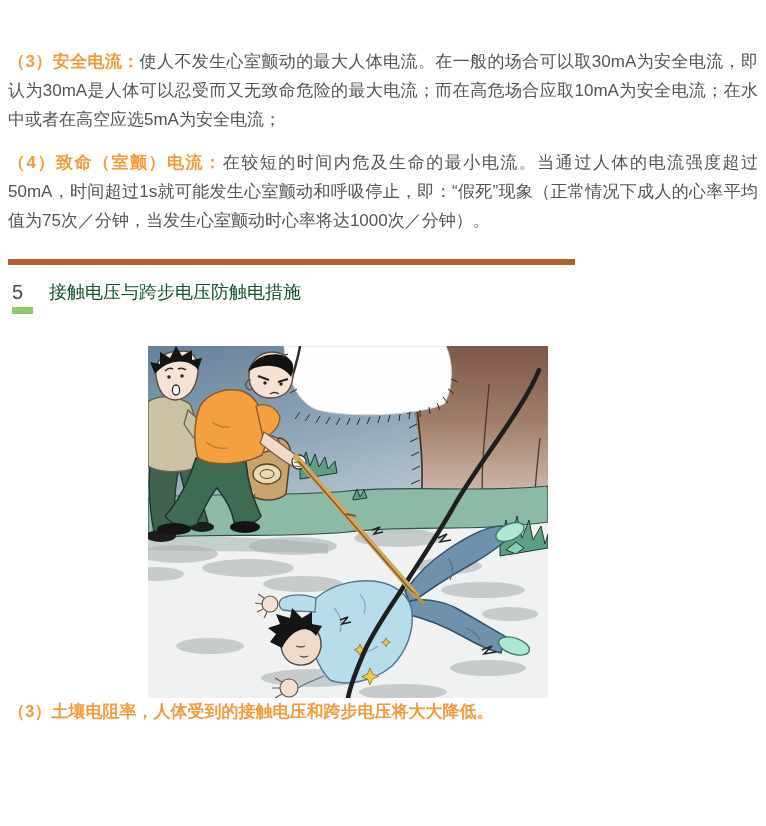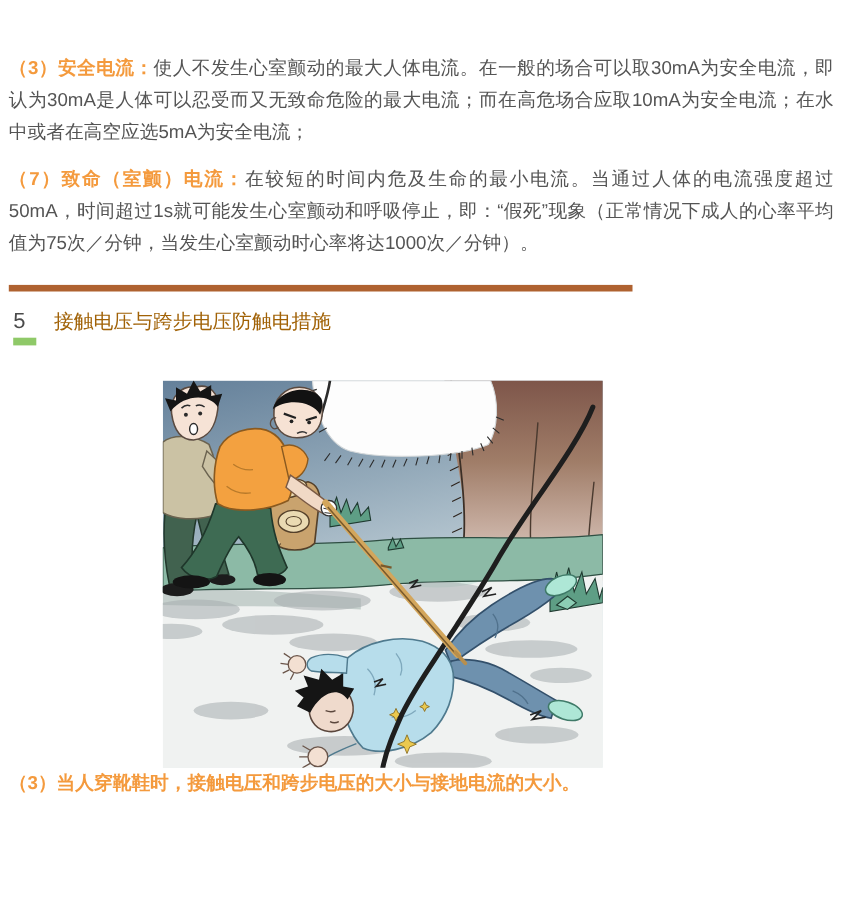--- a/index.html
+++ b/index.html
@@ -5,37 +5,37 @@
   html,body{margin:0;padding:0;background:#ffffff;}
   body{width:766px;font-family:"Liberation Sans","DejaVu Sans",sans-serif;}
   .page{width:750px;height:817px;padding:9px 8px 0 8px;overflow:hidden;position:relative;margin-top:38px;}
   p.para{margin:0 0 14px 0;font-size:17px;line-height:29px;color:#545454;text-align:justify;}
   p.para .lead{font-weight:bold;color:#F49A3D;}
   .divider{width:567px;height:6px;background:#AF6230;margin:24px 0 16px 0;}
   .section-head{display:flex;align-items:flex-start;margin:0 0 0 4px;}
   .sec-num-wrap{display:flex;flex-direction:column;align-items:flex-start;margin-right:16px;}
   .sec-num{font-size:20px;line-height:22px;color:#4A4A4A;}
   .green-bar{display:block;width:21px;height:7px;background:#8FC968;margin-top:4px;}
-  .sec-title{margin:0;font-size:18px;line-height:22px;font-weight:normal;color:#a16207;}
+  .sec-title{margin:0;font-size:18px;line-height:22px;font-weight:normal;color:#14532d;}
   figure.illustration{margin:32px 0 0 140px;width:400px;height:352px;}
   figure.illustration svg{display:block;}
   .bottom p.para{line-height:28px;}
   .b1{margin:18px 0 0 0;}
   .b2{margin:15px 0 0 0;}
   .b3{margin:10px 0 0 0;}
   p.para.em-orange, p.para.em-orange span{color:#F49A3D;font-weight:bold;}
 </style>
 </head>
 <body>
 
 <div class="page">
 
   <p class="para"><span class="lead">（3）安全电流：</span><span>使人不发生心室颤动的最大人体电流。在一般的场合可以取30mA为安全电流，即认为30mA是人体可以忍受而又无致命危险的最大电流；而在高危场合应取10mA为安全电流；在水中或者在高空应选5mA为安全电流；</span></p>
 
-  <p class="para"><span class="lead">（7）致命（室颤）电流：</span><span>在较短的时间内危及生命的最小电流。当通过人体的电流强度超过50mA，时间超过1s就可能发生心室颤动和呼吸停止，即：“假死”现象（正常情况下成人的心率平均值为75次／分钟，当发生心室颤动时心率将达1000次／分钟）。</span></p>
+  <p class="para"><span class="lead">（4）致命（室颤）电流：</span><span>在较短的时间内危及生命的最小电流。当通过人体的电流强度超过50mA，时间超过1s就可能发生心室颤动和呼吸停止，即：“假死”现象（正常情况下成人的心率平均值为75次／分钟，当发生心室颤动时心率将达1000次／分钟）。</span></p>
 
   <div class="divider"></div>
 
   <div class="section-head">
     <span class="sec-num-wrap">
       <span class="sec-num">5</span>
       <span class="green-bar"></span>
     </span>
     <h2 class="sec-title">接触电压与跨步电压防触电措施</h2>
   </div>
@@ -188,16 +188,16 @@
         <path d="M150,115 L266,248" stroke="#7a5a2c" stroke-width="1.4" fill="none"></path>
         <path d="M198,168 l10,2" stroke="#7a5a2c" stroke-width="2" fill="none"></path>
         <path d="M266,247 l9,10" stroke="#B98F4C" stroke-width="3.5" stroke-linecap="round" fill="none"></path>
       </g>
     </svg>
   </figure>
 
   <div class="bottom">
 
 
-    <p class="para b3 em-orange"><span class="lead">（3）</span><span>当人穿靴鞋时，接触电压和跨步电压的大小与接地电流的大小。</span></p>
+    <p class="para b3 em-orange"><span class="lead">（3）</span><span>土壤电阻率，人体受到的接触电压和跨步电压将大大降低。</span></p>
   </div>
 
 </div>
 
 </body></html>

